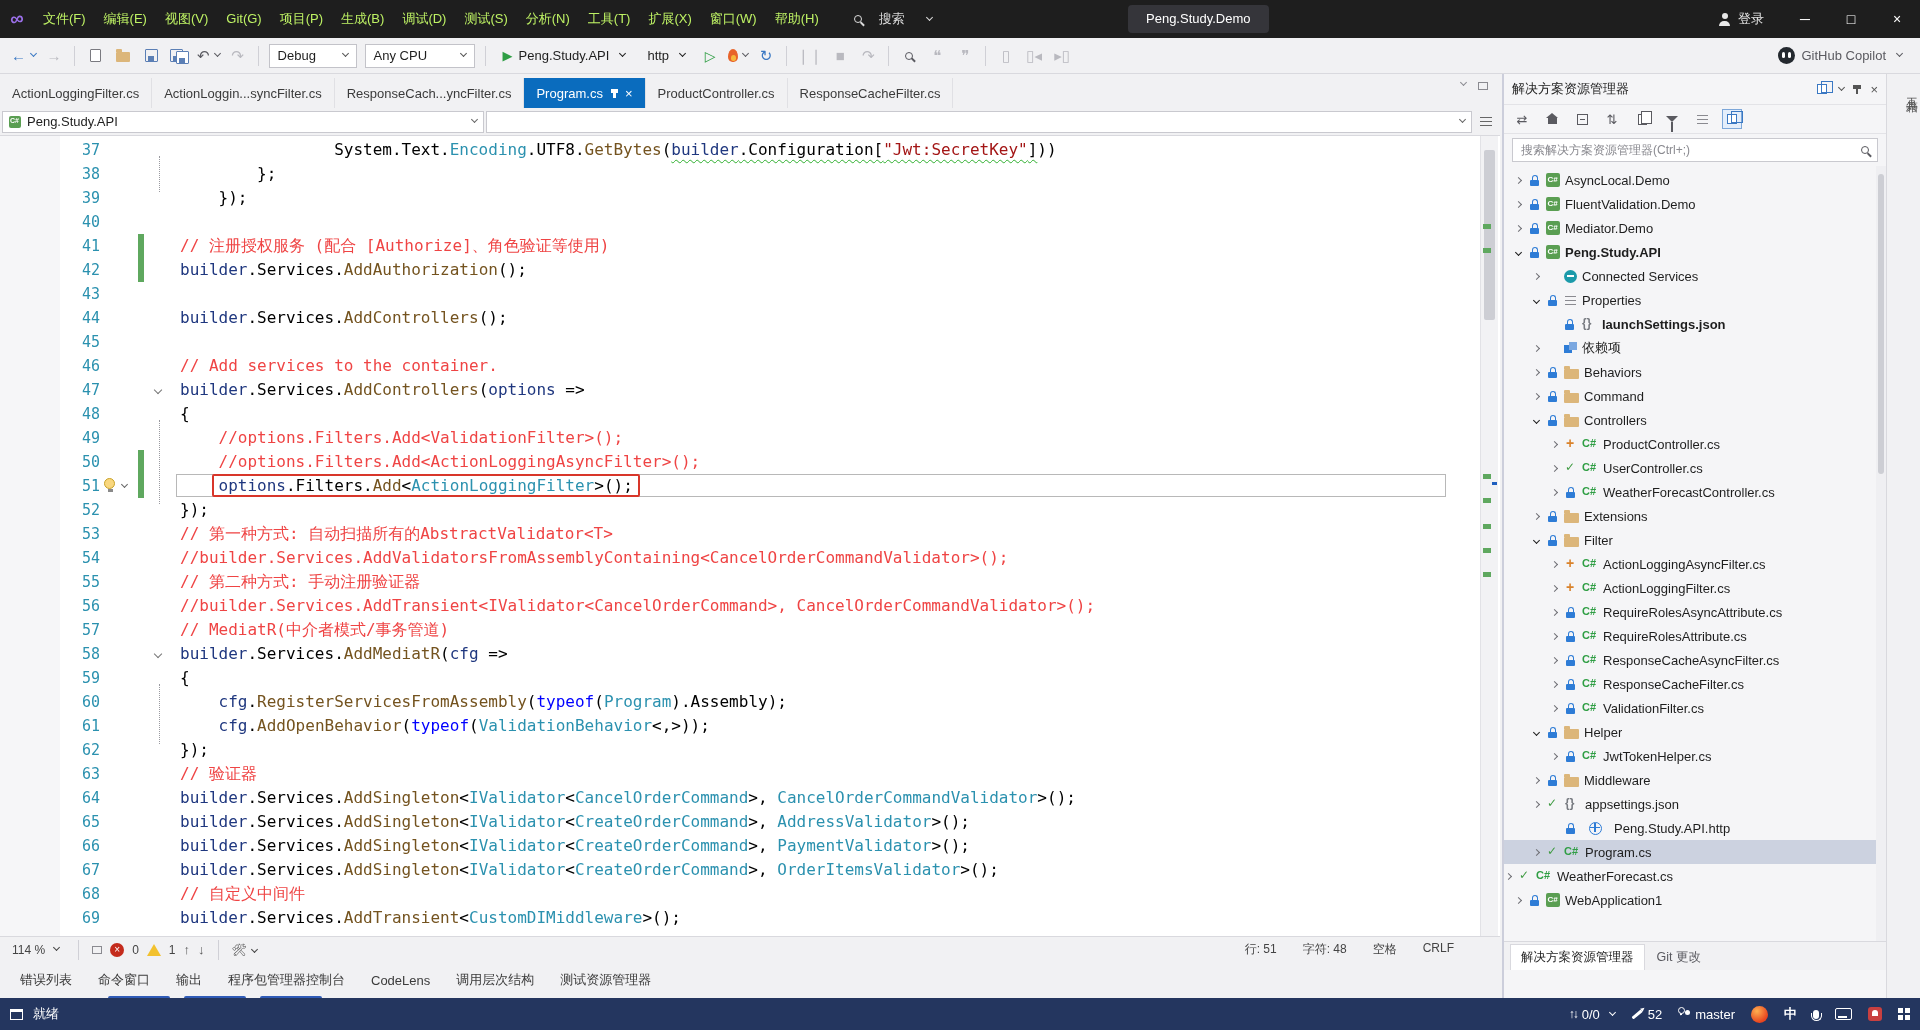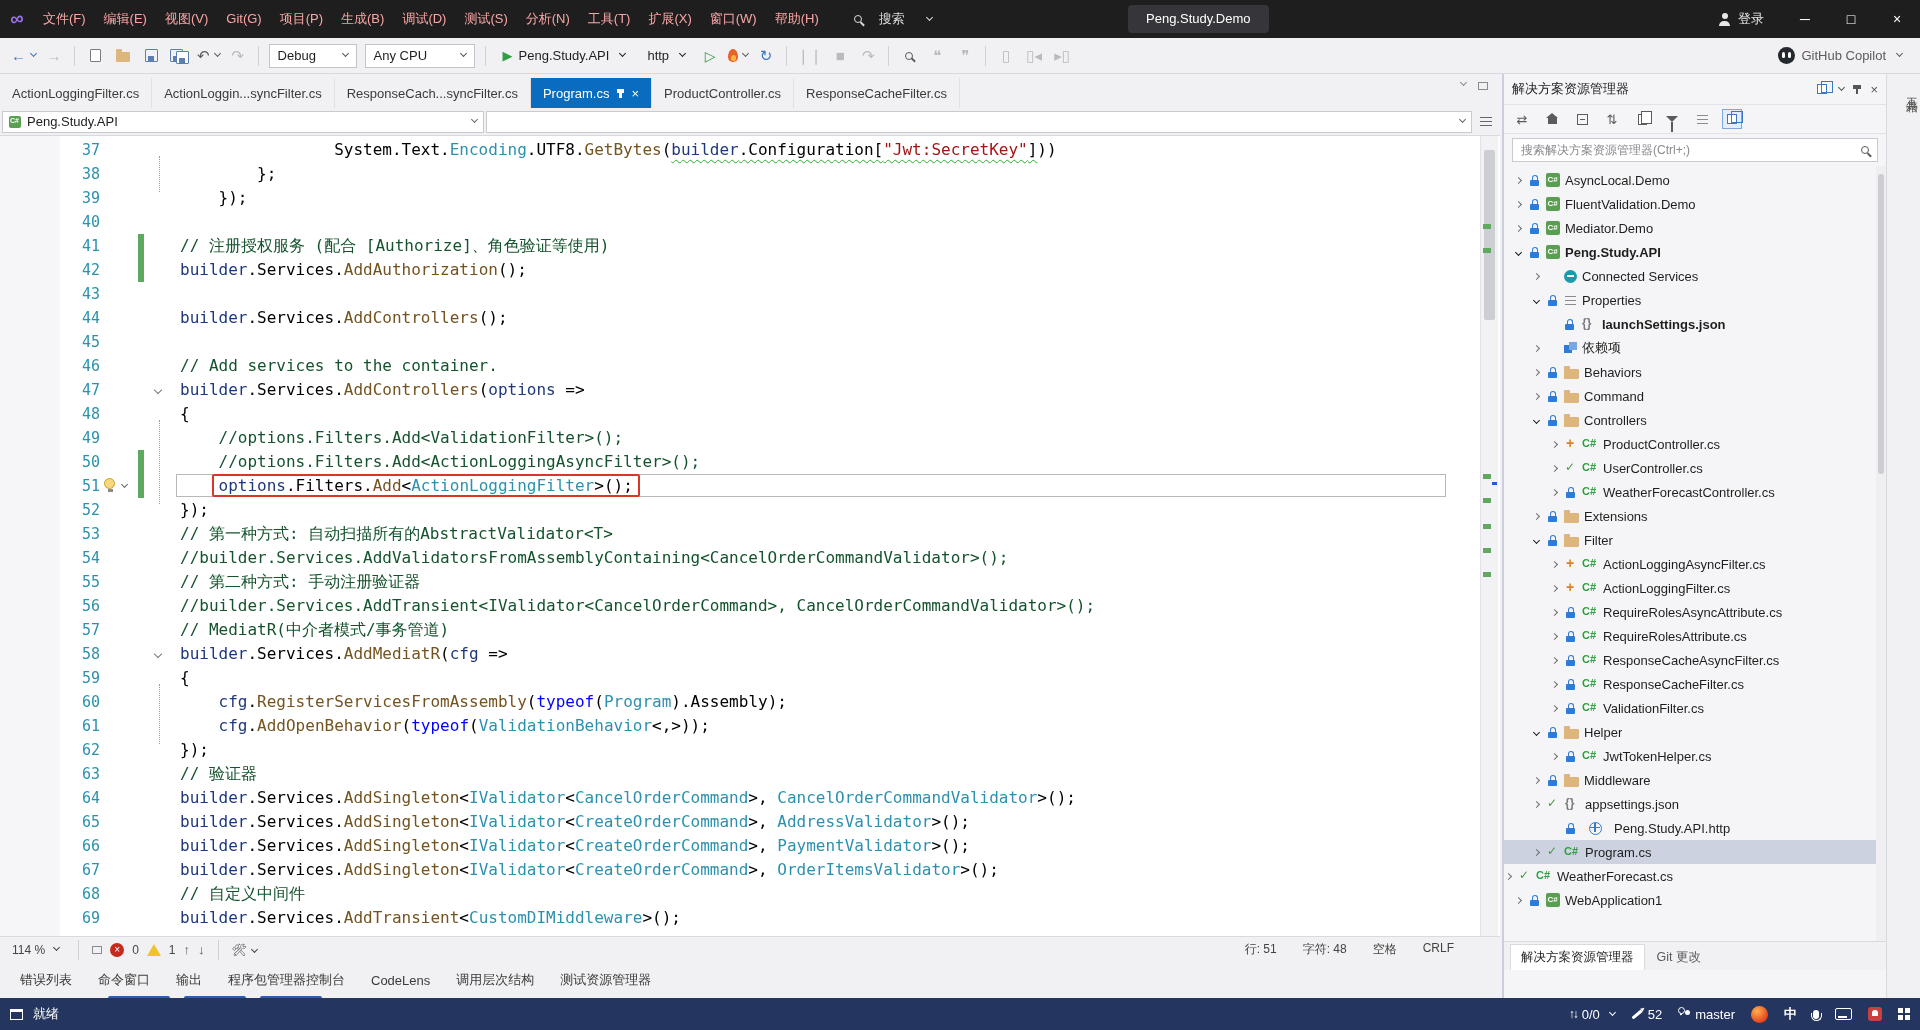--- a/index.html
+++ b/index.html
@@ -4,21 +4,21 @@
 <style>
   * { margin:0; padding:0; box-sizing:border-box; }
   html,body { width:1920px; height:1030px; overflow:hidden; }
   body { font-family:"Liberation Sans","DejaVu Sans",sans-serif; font-size:13px; color:#1e1e1e; background:#f1f1f3; }
   .app { position:relative; width:1920px; height:1030px; background:#f1f1f3; }
 
   
   .titlebar { position:absolute; left:0; top:0; width:1920px; height:38px; background:#1e1e1e; color:#f2f2f2; display:flex; align-items:center; }
   .vslogo { width:34px; text-align:center; font-size:19px; color:#9a6fe8; transform:rotate(-10deg); font-weight:bold; }
   .menubar { display:flex; }
-  .menu-item { padding:0 9px; line-height:38px; font-size:13px; color:#fca5a5; cursor:default; }
+  .menu-item { padding:0 9px; line-height:38px; font-size:13px; color:#bef264; cursor:default; }
   .tb-search { display:flex; align-items:center; gap:17px; margin-left:14px; padding:4px 12px; color:#dcdcdc; }
   .mag { width:8px; height:8px; border:1.5px solid currentColor; border-radius:50%; position:relative; display:inline-block; }
   .mag::after { content:""; position:absolute; width:5px; height:1.5px; background:currentColor; transform:rotate(45deg); right:-4px; bottom:-2px; }
   .solution-pill { position:absolute; left:1128px; top:5px; height:28px; line-height:28px; padding:0 18px; background:#35353a; border-radius:4px; color:#ffffff; font-size:13px; }
   .tb-right { position:absolute; right:0; top:0; height:38px; display:flex; align-items:center; }
   .signin { display:flex; align-items:center; gap:7px; margin-right:18px; color:#e8e8e8; }
   .person { width:13px; height:13px; position:relative; display:inline-block; }
   .person::before { content:""; position:absolute; left:3.5px; top:0; width:6px; height:6px; border-radius:50%; background:#e8e8e8; }
   .person::after { content:""; position:absolute; left:1px; bottom:0; width:11px; height:5px; border-radius:6px 6px 0 0; background:#e8e8e8; }
   .winbtn { width:46px; height:38px; display:flex; align-items:center; justify-content:center; color:#ffffff; font-size:14px; }
@@ -75,21 +75,21 @@
   
   .editor { position:absolute; left:0; top:62px; width:1500px; height:800px; background:#ffffff; overflow:hidden; }
   .gutterbg { position:absolute; left:0; top:0; width:60px; height:800px; background:#f6f6f8; }
   #code-lines { position:absolute; left:0; top:2px; width:1500px; }
   .codeline { position:relative; height:24px; line-height:24px; font-family:"DejaVu Sans Mono",monospace; font-size:16px; white-space:pre; }
   .lnum { position:absolute; left:0; top:0; width:100px; text-align:right; color:#2b91af; font-size:15px; }
   .changebar { position:absolute; left:138px; top:0; width:6px; height:24px; background:#5fa85f; }
   .foldchev { position:absolute; left:155px; top:9px; width:6px; height:6px; border-right:1.5px solid #777; border-bottom:1.5px solid #777; transform:rotate(45deg); }
   .ltext { position:absolute; left:180px; top:0; }
   .seg-p { color:#000000; } .seg-k { color:#0000ff; } .seg-t { color:#2b91af; }
-  .seg-m { color:#74531f; } .seg-v { color:#1f377f; } .seg-c { color:#14532d; } .seg-s { color:#a31515; }
+  .seg-m { color:#74531f; } .seg-v { color:#1f377f; } .seg-c { color:#ef4444; } .seg-s { color:#a31515; }
   .sq { text-decoration:underline wavy #2faf2f 1px; text-underline-offset:4px; text-decoration-skip-ink:none; }
   .curline-box { position:absolute; left:176px; top:0; width:1270px; height:23px; border:1px solid #b8b8b8; }
   .redbox { position:absolute; left:212px; top:0; width:428px; height:23px; border:2px solid #d8362a; border-radius:2px; }
   .bulb { position:absolute; left:104px; top:4px; width:32px; height:16px; }
   .bulb .glass { position:absolute; left:0; top:0; width:11px; height:11px; border-radius:50%; background:#f9d77e; border:1px solid #c9a227; }
   .bulb .base { position:absolute; left:3.5px; top:11px; width:5px; height:3px; background:#8a8a8a; }
   .bulb .chev { position:absolute; left:18px; top:4px; color:#666; margin:0; }
   .guide { position:absolute; left:159px; width:0; border-left:1px dotted #9a9aa0; }
 
   
@@ -304,21 +304,21 @@
   <div class="leftcol">
 
     <div class="tabstrip" id="tabstrip">
         <div class="tab">
           <span>ActionLoggingFilter.cs</span>
         </div>
         <div class="tab">
           <span>ActionLoggin...syncFilter.cs</span>
         </div>
         <div class="tab">
-          <span>ResponseCach...syncFilter.cs</span>
+          <span>ResponseCach...yncFilter.cs</span>
         </div>
         <div class="tab active">
           <span>Program.cs</span>
           <span class="pinic"></span>
           <span class="tclose">×</span>
         </div>
         <div class="tab">
           <span>ProductController.cs</span>
         </div>
         <div class="tab">

